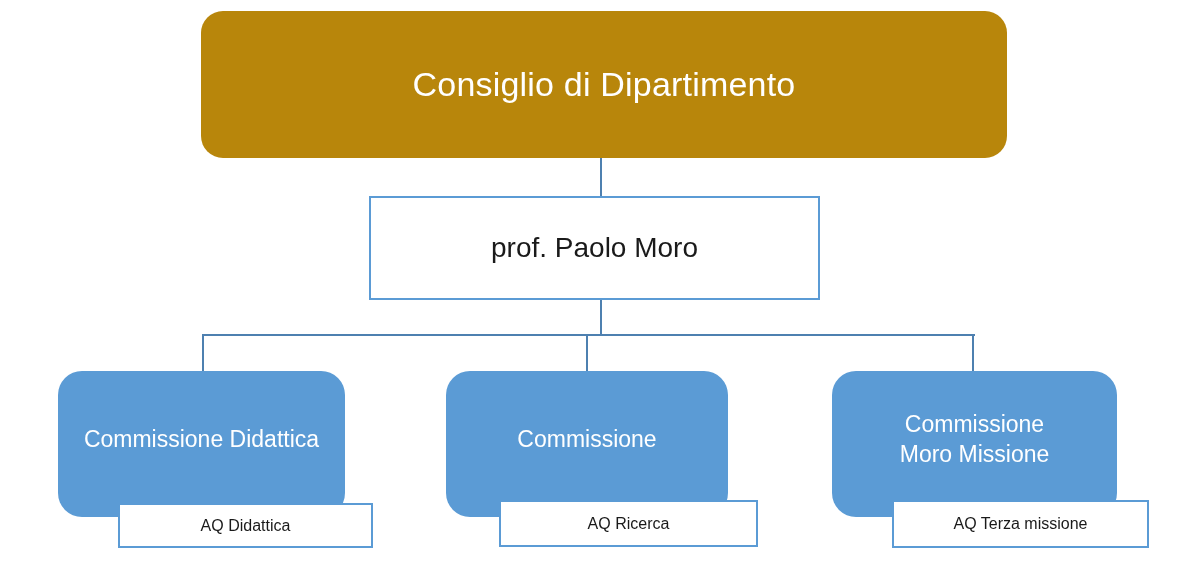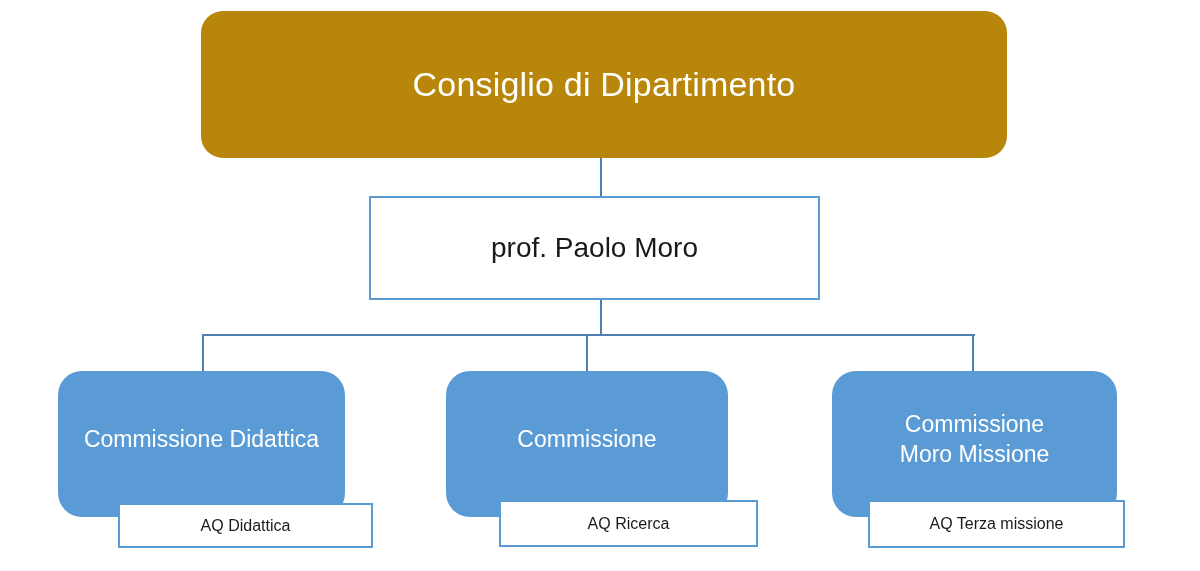--- a/index.html
+++ b/index.html
@@ -92,17 +92,17 @@
     <div class="label-line">Commissione</div>
   </div>
   <div class="node node-sub" style="left:499px; top:500px; width:259px; height:47px;justify-content:center;">
     <span class="label-line">AQ Ricerca</span>
   </div>
 
   <div class="node node-blue" style="left:832px; width:285px;">
     <div class="label-line">Commissione</div>
     <div class="label-line">Moro Missione</div>
   </div>
-  <div class="node node-sub" style="left:868px; top:500px; width:257px; height:48px;">
+  <div class="node node-sub" style="left:892px; top:500px; width:257px; height:48px;">
     <span class="label-line">AQ Terza missione</span>
   </div>
 
 </div>
 
 </body></html>

